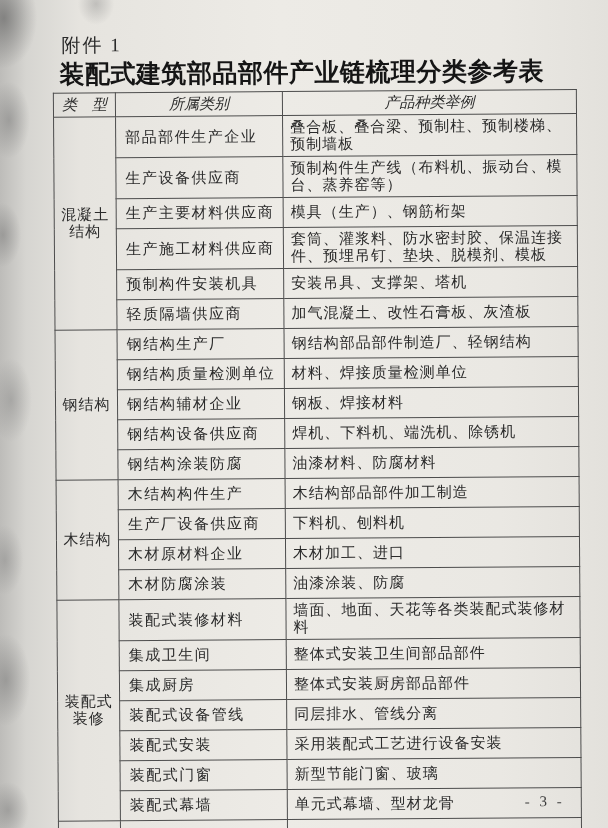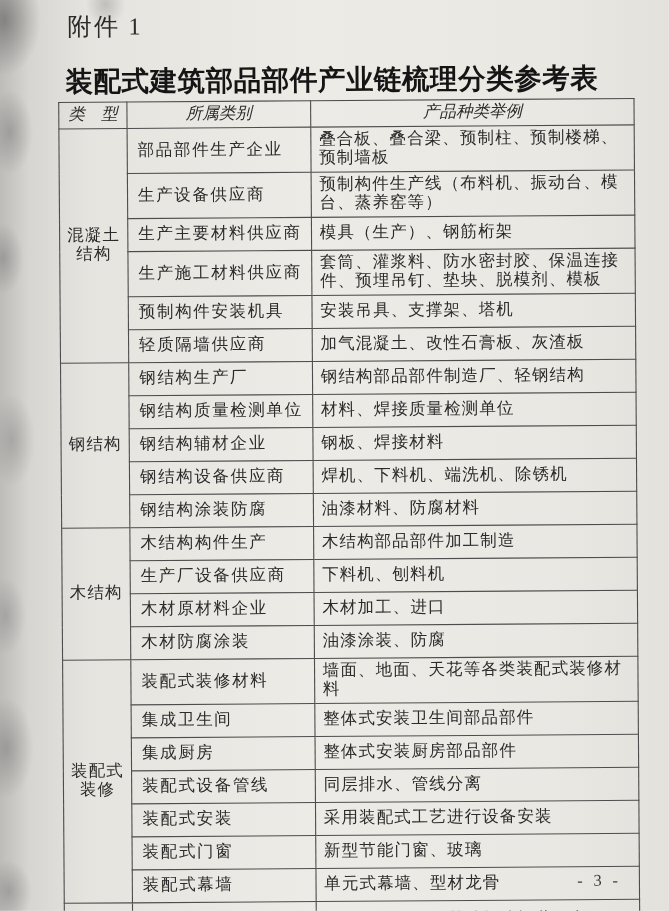--- a/index.html
+++ b/index.html
@@ -16,22 +16,22 @@
       radial-gradient(26px 46px at 3px 235px, rgba(105,105,105,.42), rgba(105,105,105,0) 70%),
       radial-gradient(30px 60px at 11px 400px,rgba(115,115,115,.38), rgba(115,115,115,0) 70%),
       radial-gradient(26px 50px at 5px 560px, rgba(110,110,110,.35), rgba(110,110,110,0) 70%),
       radial-gradient(34px 64px at 6px 680px, rgba(100,100,100,.42), rgba(100,100,100,0) 72%),
       radial-gradient(30px 40px at 8px 810px, rgba(105,105,105,.4),  rgba(105,105,105,0) 70%),
       radial-gradient(26px 30px at 96px 4px,  rgba(120,120,120,.35), rgba(120,120,120,0) 70%),
       linear-gradient(90deg,#bdbcb9 0px,#d6d5d1 26px,#e6e4df 80px,#edebe6 280px,#eae8e3 500px,#e3e1dc 608px);
   }
   .tilt{position:absolute;left:0;top:0;width:608px;height:828px;transform:rotate(-0.4deg);transform-origin:300px 400px;}
   .attachment{
-    position:absolute;left:64px;top:8px;
-    font-size:22px;letter-spacing:2px;color:#2a2a2a;
+    position:absolute;left:64px;top:31px;
+    font-size:19px;letter-spacing:2px;color:#2a2a2a;
   }
   .doc-title{
     position:absolute;left:0;top:56px;width:100%;
     text-align:center;font-size:25px;font-weight:bold;color:#151515;
     letter-spacing:0.5px;
   }
   table.main{
     position:absolute;left:55px;top:91px;
     border-collapse:collapse;table-layout:fixed;
     width:523px;

